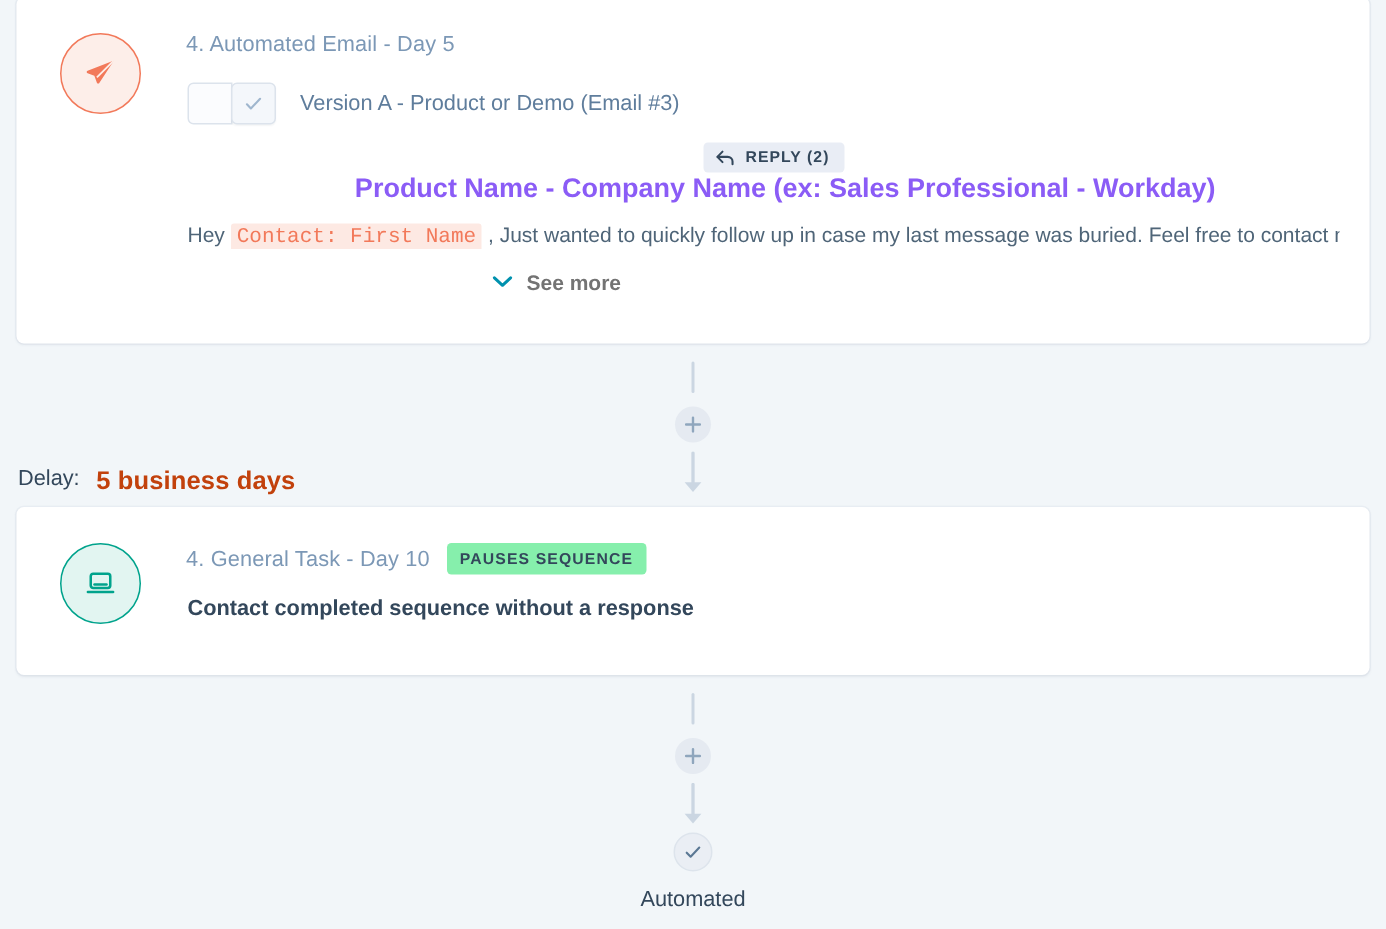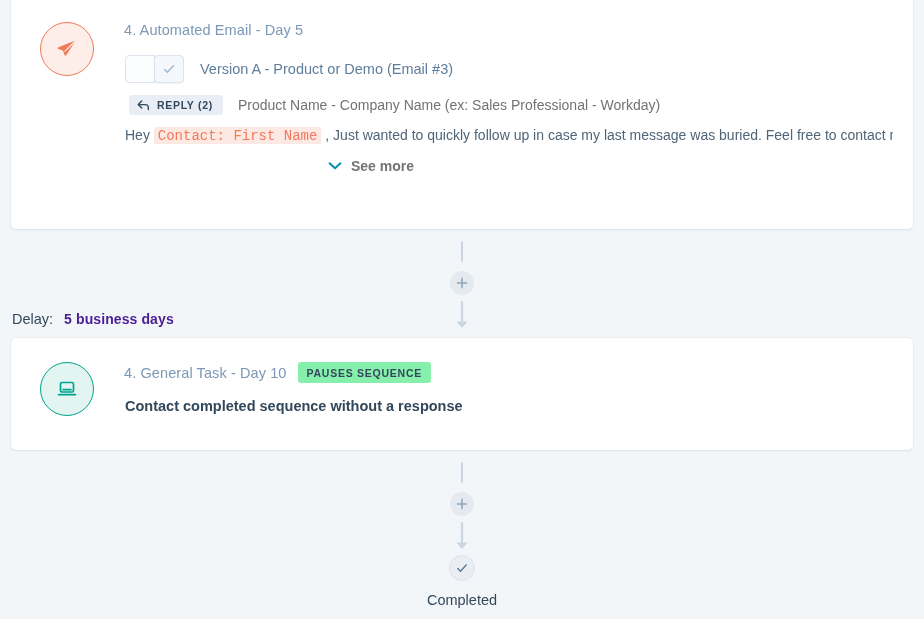--- a/index.html
+++ b/index.html
@@ -131,40 +131,41 @@
     color: #5f7d9c;
     margin-left: 16px;
     white-space: nowrap;
   }
 
   
   .subject-row {
     display: flex;
     align-items: center;
     margin-top: 12px;
-    margin-left: 5px;
+    margin-left: 15px;
+    flex-direction: column;
   }
   .reply-badge {
     display: inline-flex;
     align-items: center;
     gap: 7px;
     background: #e9edf5;
     color: #33475b;
     border-radius: 3px;
     padding: 4px 10px 4px 8px;
     font-size: 10.5px;
     font-weight: bold;
     letter-spacing: .7px;
     flex: 0 0 auto;
   }
   .reply-badge svg { display: block; }
   .subject-text {
-    font-size: 14px;
-    font-weight: normal;
-    color: #737373;
+    font-size: 18px;
+    font-weight: bold;
+    color: #8b5cf6;
     margin-left: 15px;
     white-space: nowrap;
   }
 
   
   .preview-row {
     margin-top: 12px;
     margin-left: 1px;
     font-size: 14px;
     color: #4f6578;
@@ -248,23 +249,23 @@
     top: 311px;
     display: flex;
     align-items: flex-start;
     gap: 11px;
   }
   .delay-key {
     font-size: 14.5px;
     color: #33475b;
   }
   .delay-val {
-    font-size: 14px;
-    font-weight: bold;
-    color: #4c1d95;
+    font-size: 17px;
+    font-weight: bold;
+    color: #c2410c;
     letter-spacing: .1px;
   }
 
   
   .completed {
     position: absolute;
     left: 0;
     top: 555px;
     width: 924px;
     display: flex;
@@ -410,16 +411,16 @@
       </svg>
     </div>
   </div>
 
   <div class="completed">
     <div class="completed-circle">
       <svg width="14" height="14" viewBox="0 0 16 16" aria-hidden="true">
         <path d="M3.2 8.5l3 3.1L12.8 4.6" stroke="#5b7894" stroke-width="1.6" fill="none" stroke-linecap="round" stroke-linejoin="round"></path>
       </svg>
     </div>
-    <div class="completed-label">Completed</div>
+    <div class="completed-label">Automated</div>
   </div>
 
 </div>
 
 </body></html>

